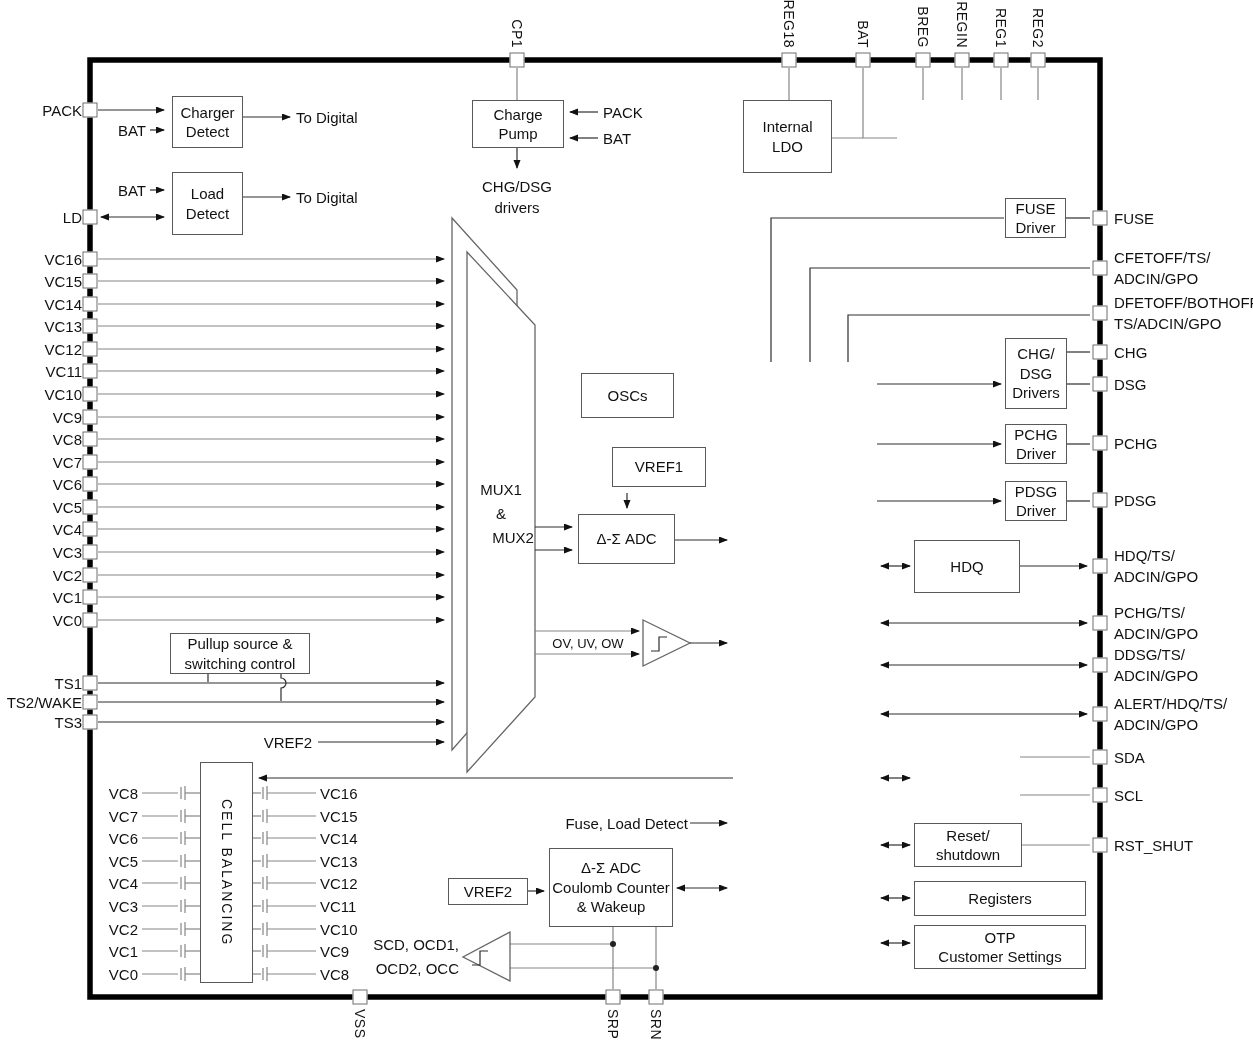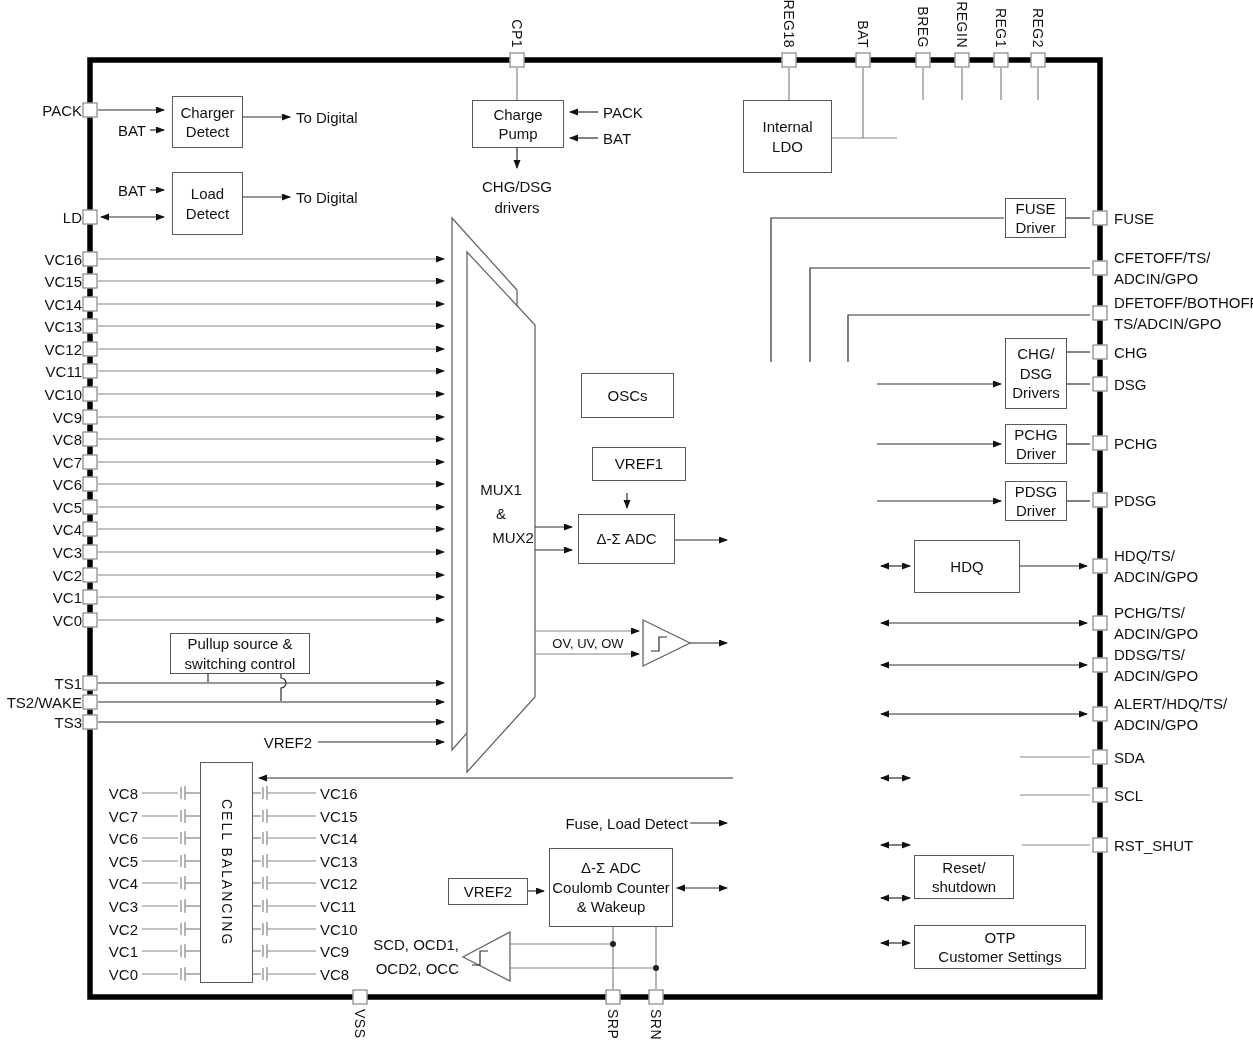--- a/index.html
+++ b/index.html
@@ -227,21 +227,21 @@
   <span>Charge</span>
       <span>Pump</span>
     </div>
 <div class="box" style="left:743px;top:100px;width:89px;height:73px">
   <span>Internal</span>
       <span>LDO</span>
     </div>
 <div class="box" style="left:581px;top:373px;width:93px;height:45px">
   <span>OSCs</span>
     </div>
-<div class="box" style="left:592px;top:447px;width:94px;height:34px">
+<div class="box" style="left:612px;top:447px;width:94px;height:40px">
   <span>VREF1</span>
     </div>
 <div class="box" style="left:578px;top:514px;width:97px;height:50px">
   <span>Δ-Σ  ADC</span>
     </div>
 <div class="box" style="left:1005px;top:198px;width:61px;height:40px">
   <span>FUSE</span>
       <span>Driver</span>
     </div>
 <div class="box" style="left:1005px;top:338px;width:62px;height:71px">
@@ -253,23 +253,26 @@
   <span>PCHG</span>
       <span>Driver</span>
     </div>
 <div class="box" style="left:1005px;top:481px;width:62px;height:40px">
   <span>PDSG</span>
       <span>Driver</span>
     </div>
 <div class="box" style="left:914px;top:540px;width:106px;height:53px">
   <span>HDQ</span>
     </div>
-<div class="box" style="left:914px;top:855px;width:100px;height:44px">
+<div class="box" style="left:914px;top:823px;width:108px;height:44px">
   <span>Reset/</span>
       <span>shutdown</span>
+    </div>
+<div class="box" style="left:914px;top:881px;width:172px;height:35px">
+  <span>Registers</span>
     </div>
 <div class="box" style="left:170px;top:633px;width:140px;height:41px">
   <span>Pullup source &amp;</span>
       <span>switching control</span>
     </div>
 <div class="box" style="left:914px;top:925px;width:172px;height:44px">
   <span>OTP</span>
       <span>Customer Settings</span>
     </div>
 <div class="box vbox" style="left:200px;top:762px;width:53px;height:221px;font-size:14px">

